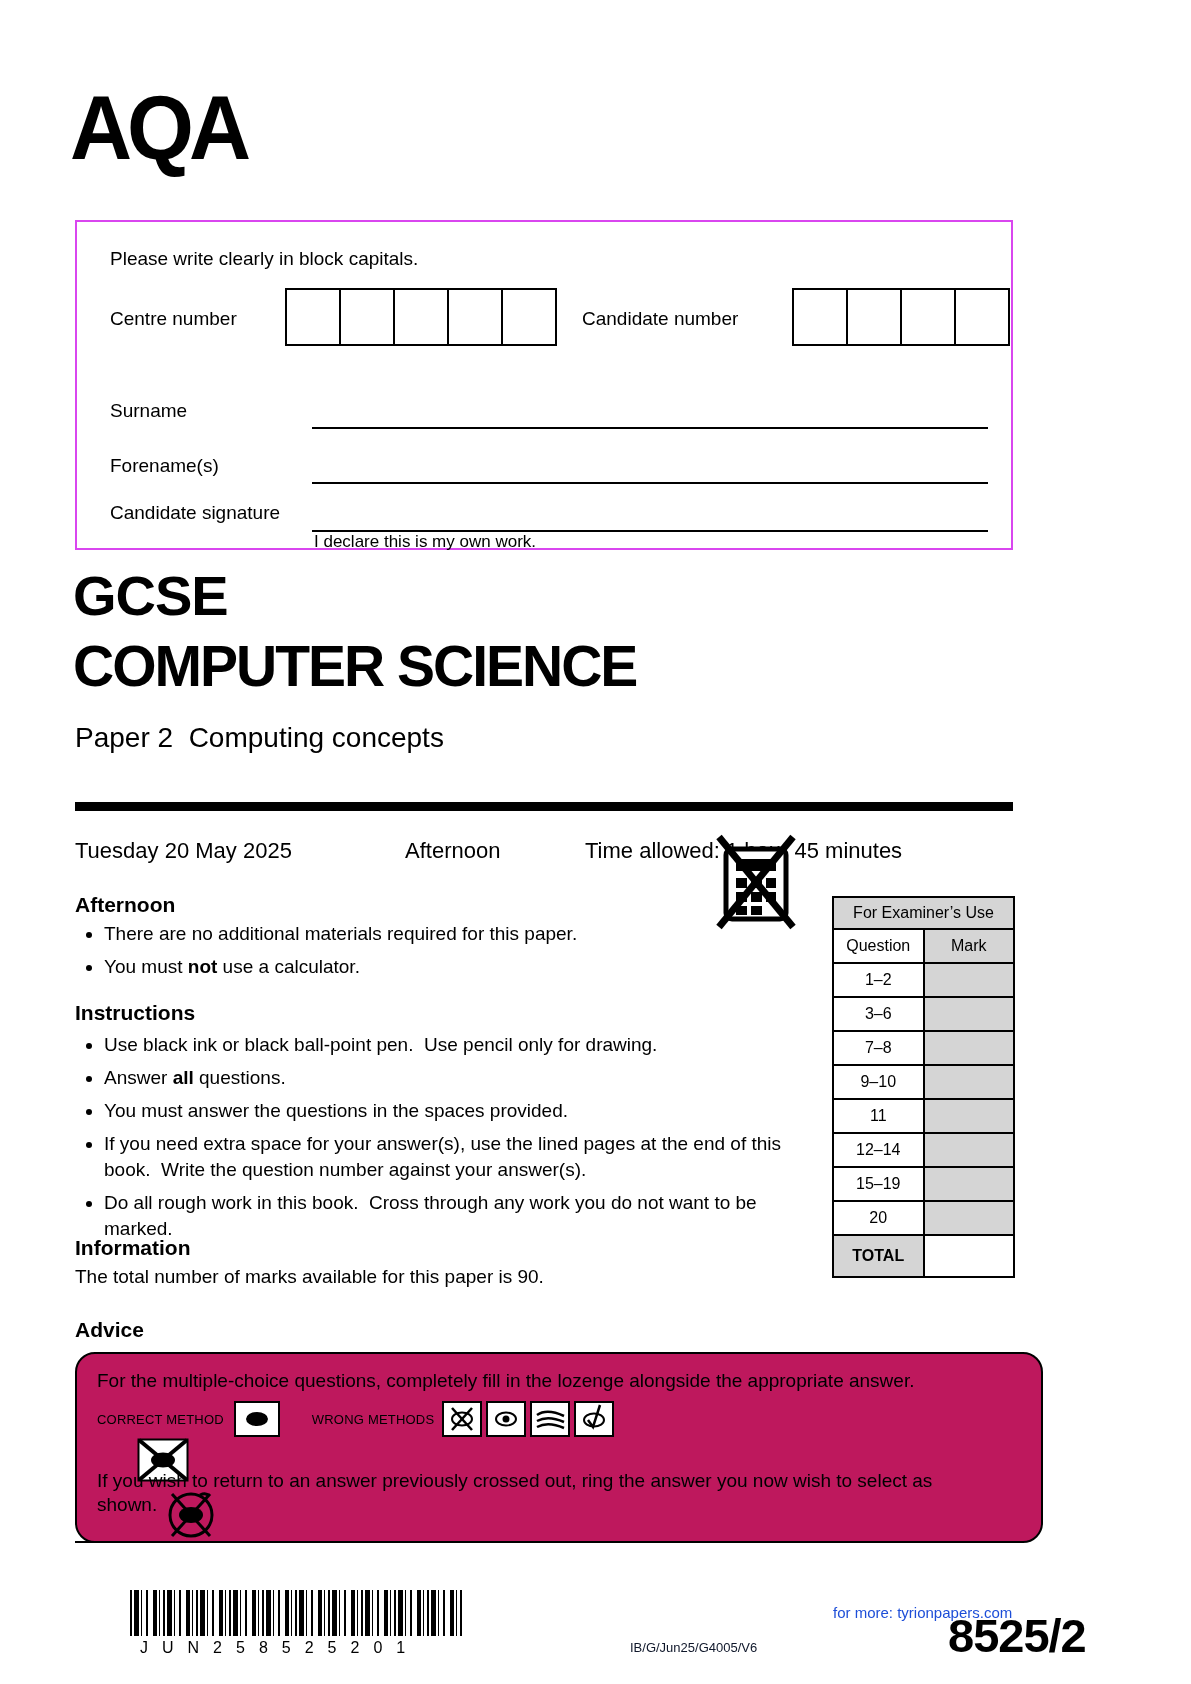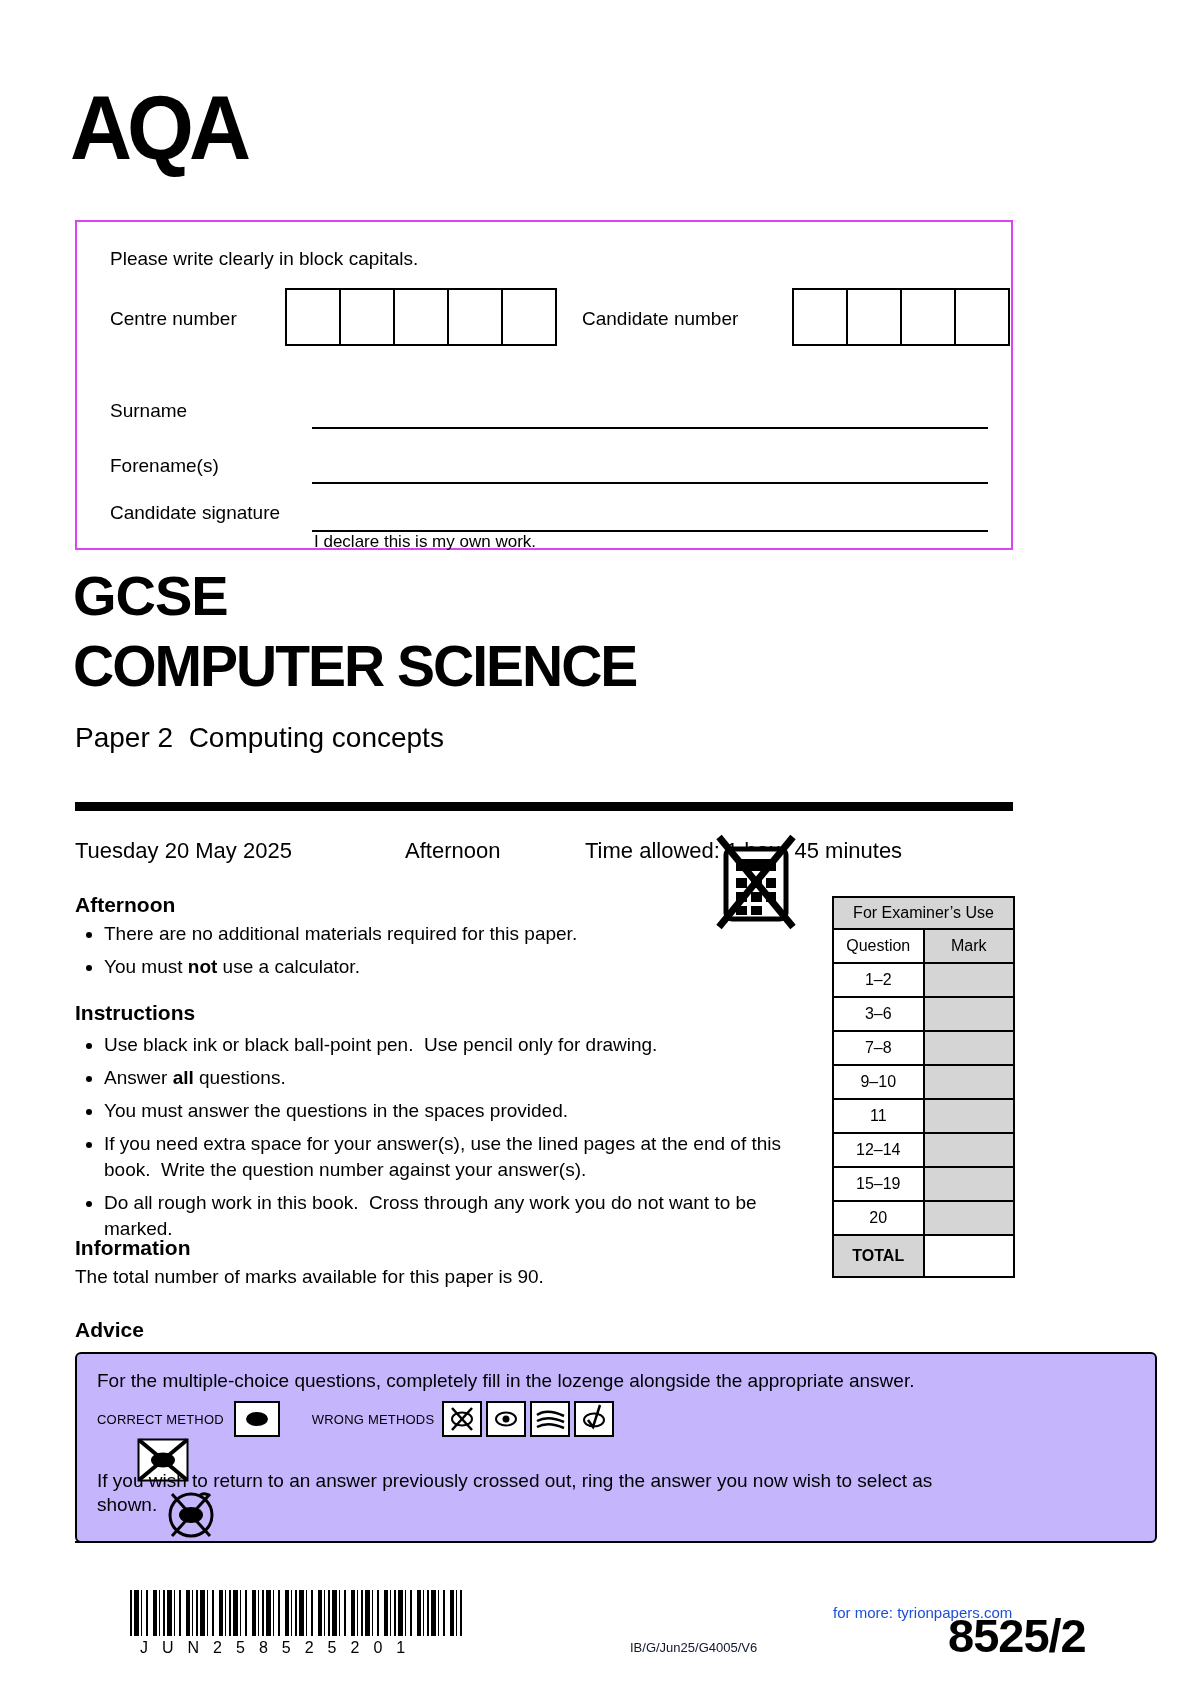--- a/index.html
+++ b/index.html
@@ -51,22 +51,22 @@
   .ex-title{background:#d5d5d5;height:30px;font-size:16px;}
   .ex-qh{width:93px;height:32px;background:#fff;}
   .ex-mh{background:#d5d5d5;}
   .ex-q{height:32px;background:#fff;}
   .ex-m{background:#d5d5d5;}
   .ex-total{height:40px;background:#d5d5d5;font-weight:700;font-size:17px;}
   .ex-m-total{background:#fff;}
 
   
   .advice-rule{position:absolute;left:75px;top:1541px;width:938px;border-top:2px solid #000;}
-  .advice-box{position:absolute;left:75px;top:1352px;width:1082px;height:191px;border:2px solid #000;
-              border-radius:6px;box-sizing:border-box;padding:16px 20px 0 20px;background:#c4b5fd;}
+  .advice-box{position:absolute;left:75px;top:1352px;width:968px;height:191px;border:2px solid #000;
+              border-radius:20px;box-sizing:border-box;padding:16px 20px 0 20px;background:#be185d;}
   .advice-box p{margin:0;font-size:19px;}
   .method-row{display:flex;align-items:center;margin:9px 0 9px 0;}
   .m-label{font-size:13px;letter-spacing:0.2px;}
   .method-row svg{display:block;}
   .gap10{width:10px;} .gap30{width:32px;} .gap8{width:8px;} .gap4{width:4px;}
   .inline-ic{vertical-align:middle;margin-left:40px;margin-top:-8px;margin-bottom:-12px;}
   .ring-ic{vertical-align:middle;margin-left:10px;margin-top:-6px;margin-bottom:-22px;}
   .line3{margin-top:6px;}
 
   

